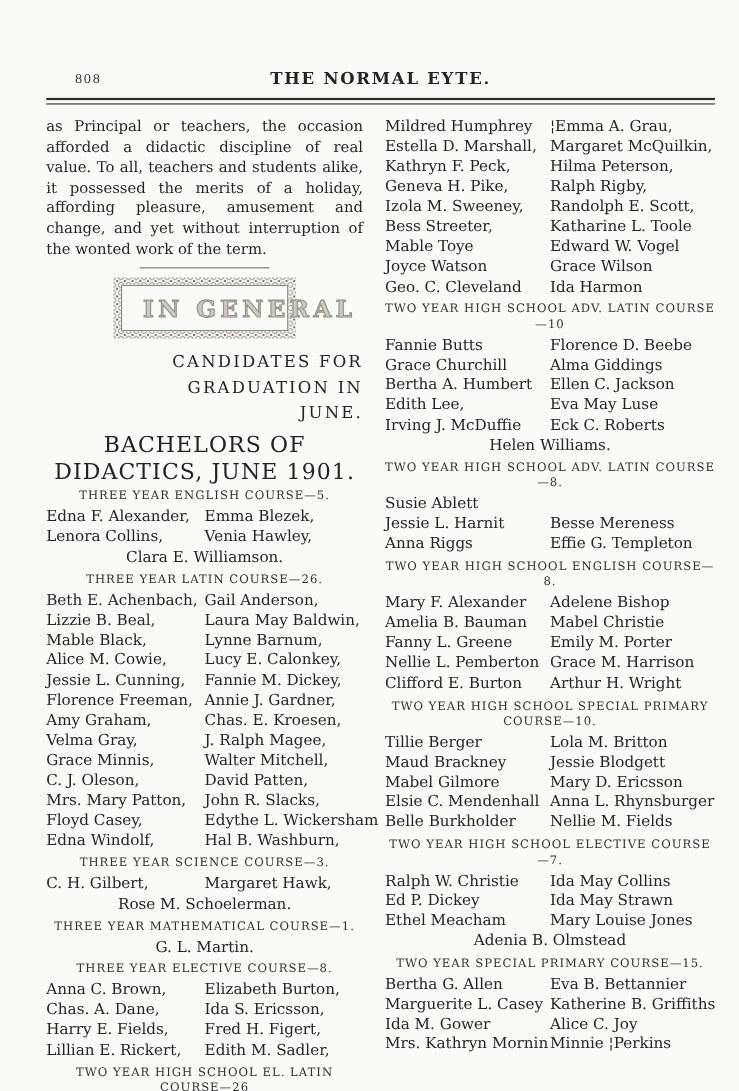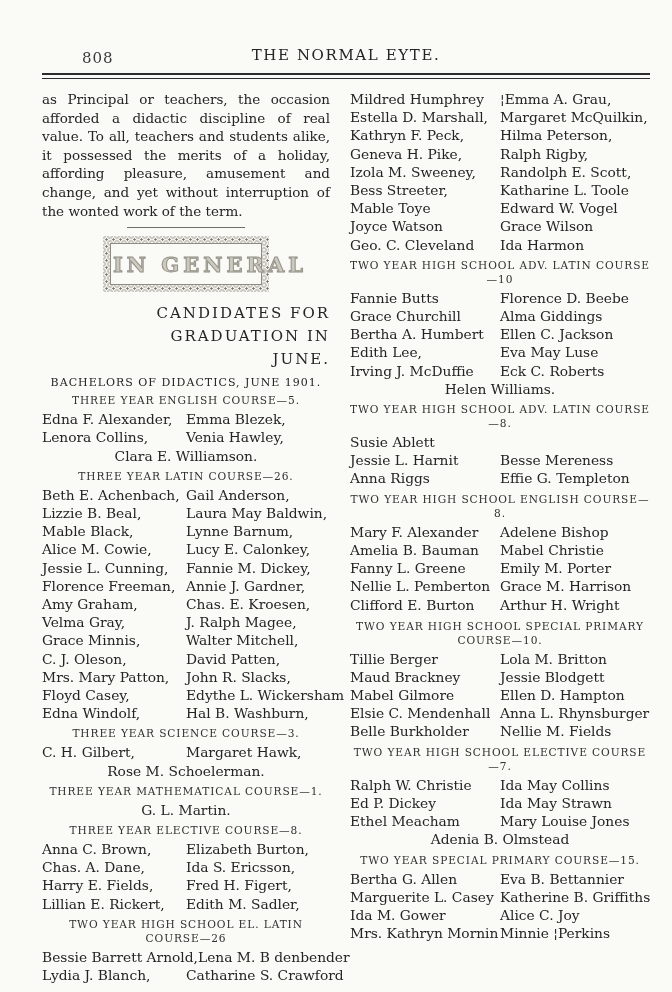--- a/index.html
+++ b/index.html
@@ -7,26 +7,26 @@
     width: 672px; height: 992px;
     background: #fafaf7;
     color: #242424;
     font-family: "DejaVu Serif", serif;
     overflow: hidden;
   }
   .page { padding: 46px 22px 0 42px; box-sizing: border-box; }
 
   header { position: relative; height: 20px; }
   .pageno {
-    position: absolute; left: 40px; top: 3px;
-    font-size: 15px; letter-spacing: 1px; color: #3a3a3a;
+    position: absolute; left: 26px; top: 3px;
+    font-size: 11px; letter-spacing: 1px; color: #3a3a3a;
   }
   .title {
-    margin: 0; text-align: center;
-    font-size: 15px; font-weight: normal; letter-spacing: 1.6px;
+    margin: 16px; text-align: center;
+    font-size: 15px; font-weight: bold; letter-spacing: 1.6px;
   }
   .double-rule {
     margin-top: 7px; height: 3px;
     border-top: 2px solid #2c2c2c;
     border-bottom: 1px solid #2c2c2c;
   }
 
   .columns { display: flex; gap: 20px; padding-top: 11px; }
   .col-left { flex: 0 0 288px; width: 288px; }
   .col-right { flex: 1; min-width: 0; }
@@ -45,39 +45,39 @@
   .in-general-frame {
     width: 152px; margin: 0 auto 10px; padding: 7px;
     background:
       radial-gradient(circle, #75756c 0.9px, transparent 1.4px) 0 0 / 7px 7px,
       radial-gradient(circle, transparent 1.5px, #a3a199 1.6px 2.3px, transparent 2.8px) 3.5px 3.5px / 7px 7px,
       #f2f1ec;
   }
   .in-general-inner {
     background: #fafaf7;
     border: 1px solid #8d8b82;
-    padding: 8px 2px 7px;
+    padding: 8px 19px 7px;
     text-align: center;
   }
   .in-general-text {
     font-size: 21px; font-weight: bold; letter-spacing: 4px;
     color: #ccc9bf;
     -webkit-text-stroke: 1px #96948a;
     text-shadow: 0 0 1px #b3b1a7;
     white-space: nowrap;
   }
 
   .main-heading {
     margin: 2px 0 5px; font-weight: normal;
     font-size: 15px; letter-spacing: 2px;
     text-align: right; line-height: 23px;
   }
   .sub-heading {
     margin: 1px 0 3px; font-weight: normal;
-    font-size: 11px; letter-spacing: 1px;
+    font-size: 20px; letter-spacing: 1px;
     text-align: center;
   }
 
   .course-heading {
     margin: 4px 0 3px; font-weight: normal;
     font-size: 10.6px; letter-spacing: 0.9px;
     line-height: 14px; text-align: center;
     color: #30302e;
   }
   .name-row { display: flex; line-height: 18.2px; }
@@ -415,21 +415,21 @@
     <span class="name right">Lola M. Britton</span>
   </div>
 
   <div class="name-row">
     <span class="name left">Maud Brackney</span>
     <span class="name right">Jessie Blodgett</span>
   </div>
 
   <div class="name-row">
     <span class="name left">Mabel Gilmore</span>
-    <span class="name right">Ellen D. Hampton</span>
+    <span class="name right">Mary D. Ericsson</span>
   </div>
 
   <div class="name-row">
     <span class="name left">Elsie C. Mendenhall</span>
     <span class="name right">Anna L. Rhynsburger</span>
   </div>
 
   <div class="name-row">
     <span class="name left">Belle Burkholder</span>
     <span class="name right">Nellie M. Fields</span>

